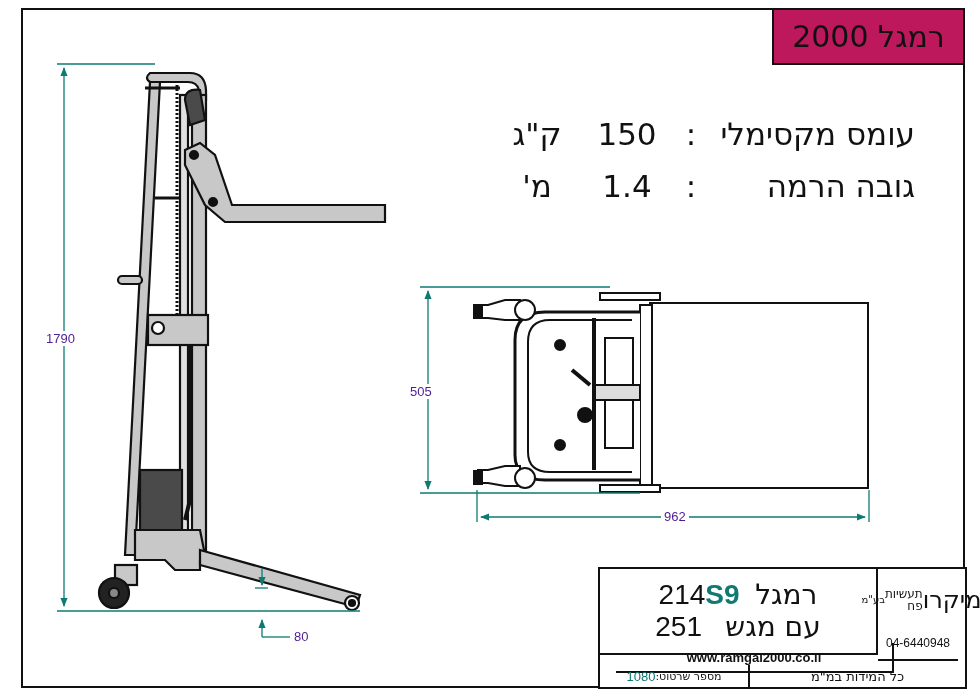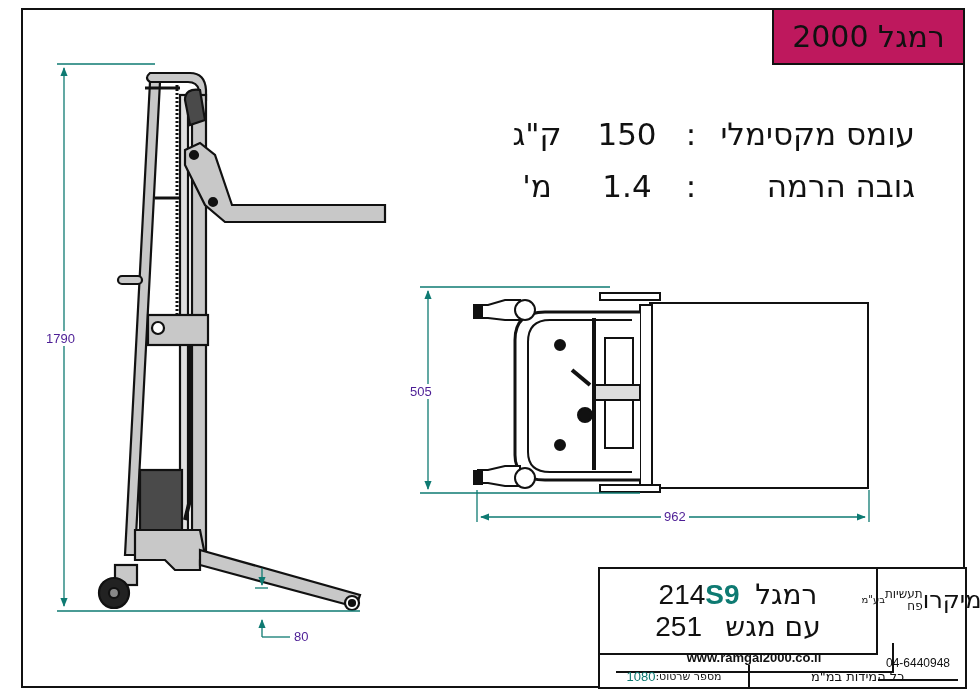--- a/index.html
+++ b/index.html
@@ -151,21 +151,21 @@
   <div class="tb-cell" style="left:278px;top:0;width:87px;height:61px;flex-direction:row;direction:rtl;">
     <div style="font-size:24px;line-height:28px;font-family:'DejaVu Sans',sans-serif;">מיקרו</div>
     <div style="font-size:12px;line-height:12px;font-family:'DejaVu Sans',sans-serif;">תעשיות פח</div>
     <div style="font-size:10px;line-height:12px;font-family:'DejaVu Sans',sans-serif;">בע"מ</div>
   </div>
 
   <div class="tb-cell" style="left:16px;top:74px;width:278px;height:30px;border-right-width:2px;border-bottom-width:2px;font-size:13px;font-weight:bold;">
     <span>www.ramgal2000.co.il</span>
   </div>
 
-  <div class="tb-cell" style="left:278px;top:77px;width:80px;height:35px;border-bottom-width:2px;font-size:12px;">
+  <div class="tb-cell" style="left:278px;top:57px;width:80px;height:35px;border-bottom-width:2px;font-size:12px;">
     <span>04-6440948</span>
   </div>
 
   <div class="tb-cell" style="left:0;top:96px;width:150px;height:22px;border-right-width:2px;font-size:13px;">
     <span style="color:#0e7a72;">1080</span>
     <span style="direction:rtl;font-family:'DejaVu Sans',sans-serif;font-size:11px;">מספר שרטוט:</span>
   </div>
 
   <div class="tb-cell" style="left:150px;top:96px;width:215px;height:22px;font-size:13px;direction:rtl;font-family:'DejaVu Sans',sans-serif;">
     <span>כל המידות במ"מ</span>

